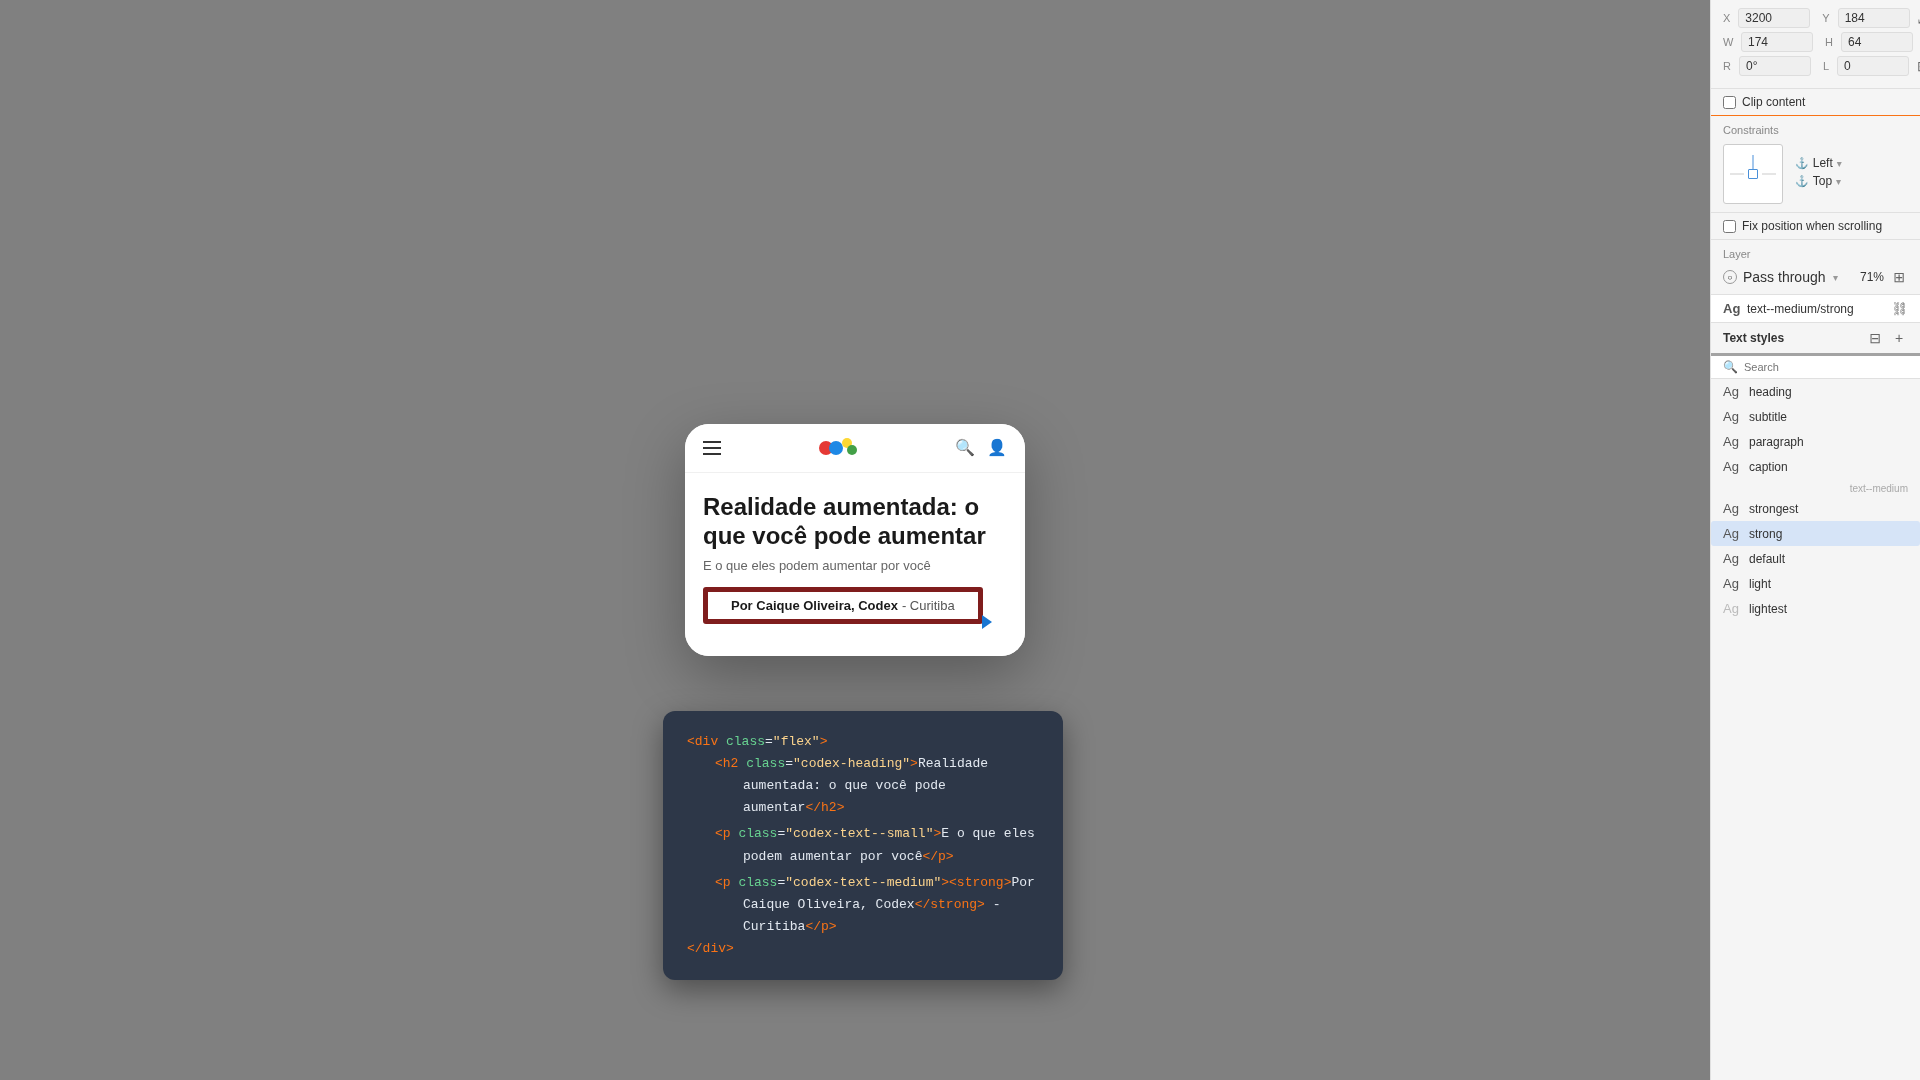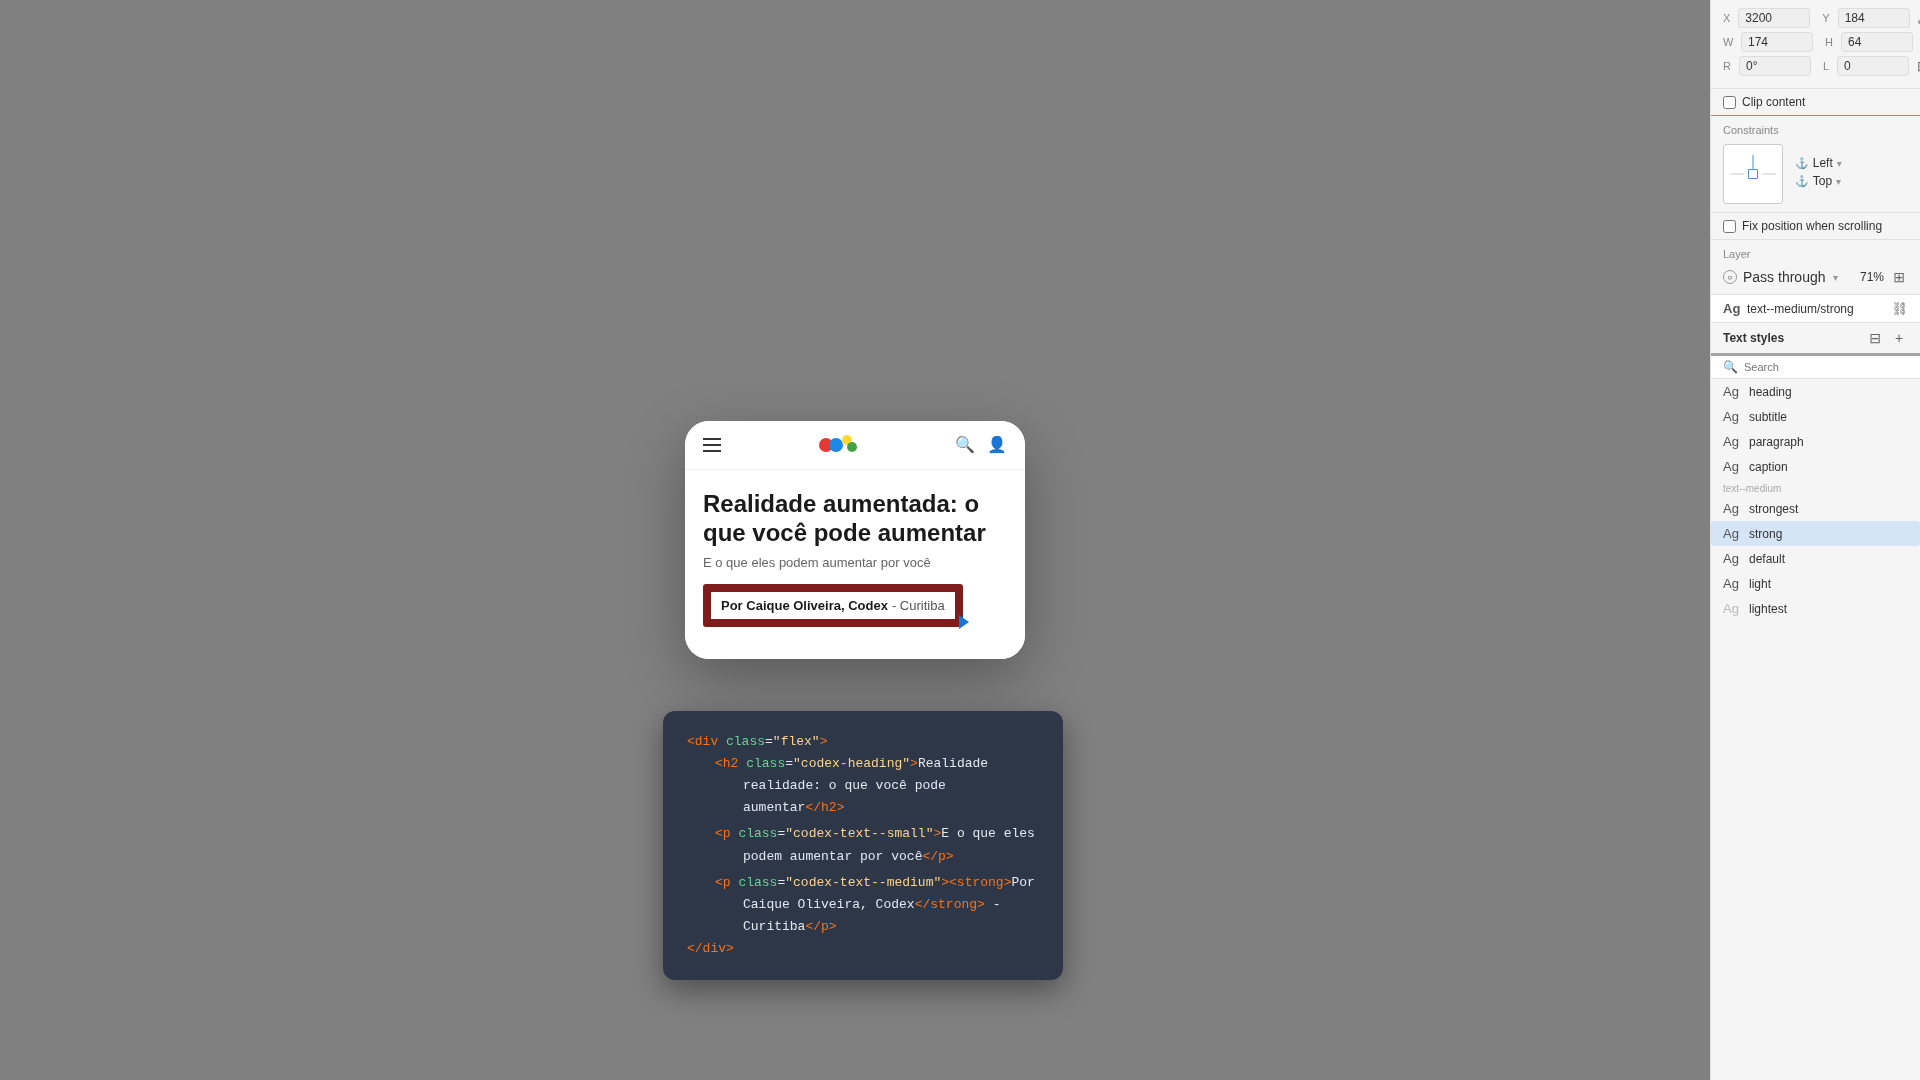--- a/index.html
+++ b/index.html
@@ -330,20 +330,21 @@
     .style-item .name {
       font-size: 12px;
       color: #333;
     }
 
     .style-category {
       padding: 4px 12px 2px;
       font-size: 10px;
       color: #aaa;
       font-weight: 500;
+      text-align: right;
     }
 
     
     .canvas-area {
       position: absolute;
       left: 0;
       top: 0;
       width: 1710px;
       height: 1080px;
       background: #808080;
@@ -415,23 +416,23 @@
       margin-bottom: 8px;
     }
 
     .article-subtitle {
       font-size: 13px;
       color: #666;
       margin-bottom: 14px;
     }
 
     .author-bar {
-      border: 8px solid #7f1d1d;
+      border: 5px solid #7f1d1d;
       border-radius: 3px;
-      padding: 6px 10px;
+      padding: 6px 23px;
       display: inline-flex;
       align-items: center;
       gap: 4px;
       margin-bottom: 16px;
       position: relative;
     }
 
     .author-name {
       font-size: 13px;
       font-weight: 700;
@@ -658,21 +659,21 @@
 
   <div class="code-panel">
     <div class="code-content">
       <span>
         <span class="c-tag">&lt;div </span><span class="c-attr">class</span><span class="c-text">=</span><span class="c-value">"flex"</span><span class="c-tag">&gt;</span>
       </span>
       <span class="c-indent">
         <span class="c-tag">&lt;h2 </span><span class="c-attr">class</span><span class="c-text">=</span><span class="c-value">"codex-heading"</span><span class="c-tag">&gt;</span><span class="c-text">Realidade</span>
       </span>
       <span class="c-indent2">
-        <span class="c-text">realidade: o que você pode aumentar</span><span class="c-tag">&lt;/h2&gt;</span>
+        <span class="c-text">aumentada: o que você pode aumentar</span><span class="c-tag">&lt;/h2&gt;</span>
       </span>
       <span class="c-indent" style="margin-top:4px;">
         <span class="c-tag">&lt;p </span><span class="c-attr">class</span><span class="c-text">=</span><span class="c-value">"codex-text--small"</span><span class="c-tag">&gt;</span><span class="c-text">E o que eles</span>
       </span>
       <span class="c-indent2">
         <span class="c-text">podem aumentar por você</span><span class="c-tag">&lt;/p&gt;</span>
       </span>
       <span class="c-indent" style="margin-top:4px;">
         <span class="c-tag">&lt;p </span><span class="c-attr">class</span><span class="c-text">=</span><span class="c-value">"codex-text--medium"</span><span class="c-tag">&gt;&lt;strong&gt;</span><span class="c-text">Por</span>
       </span>

